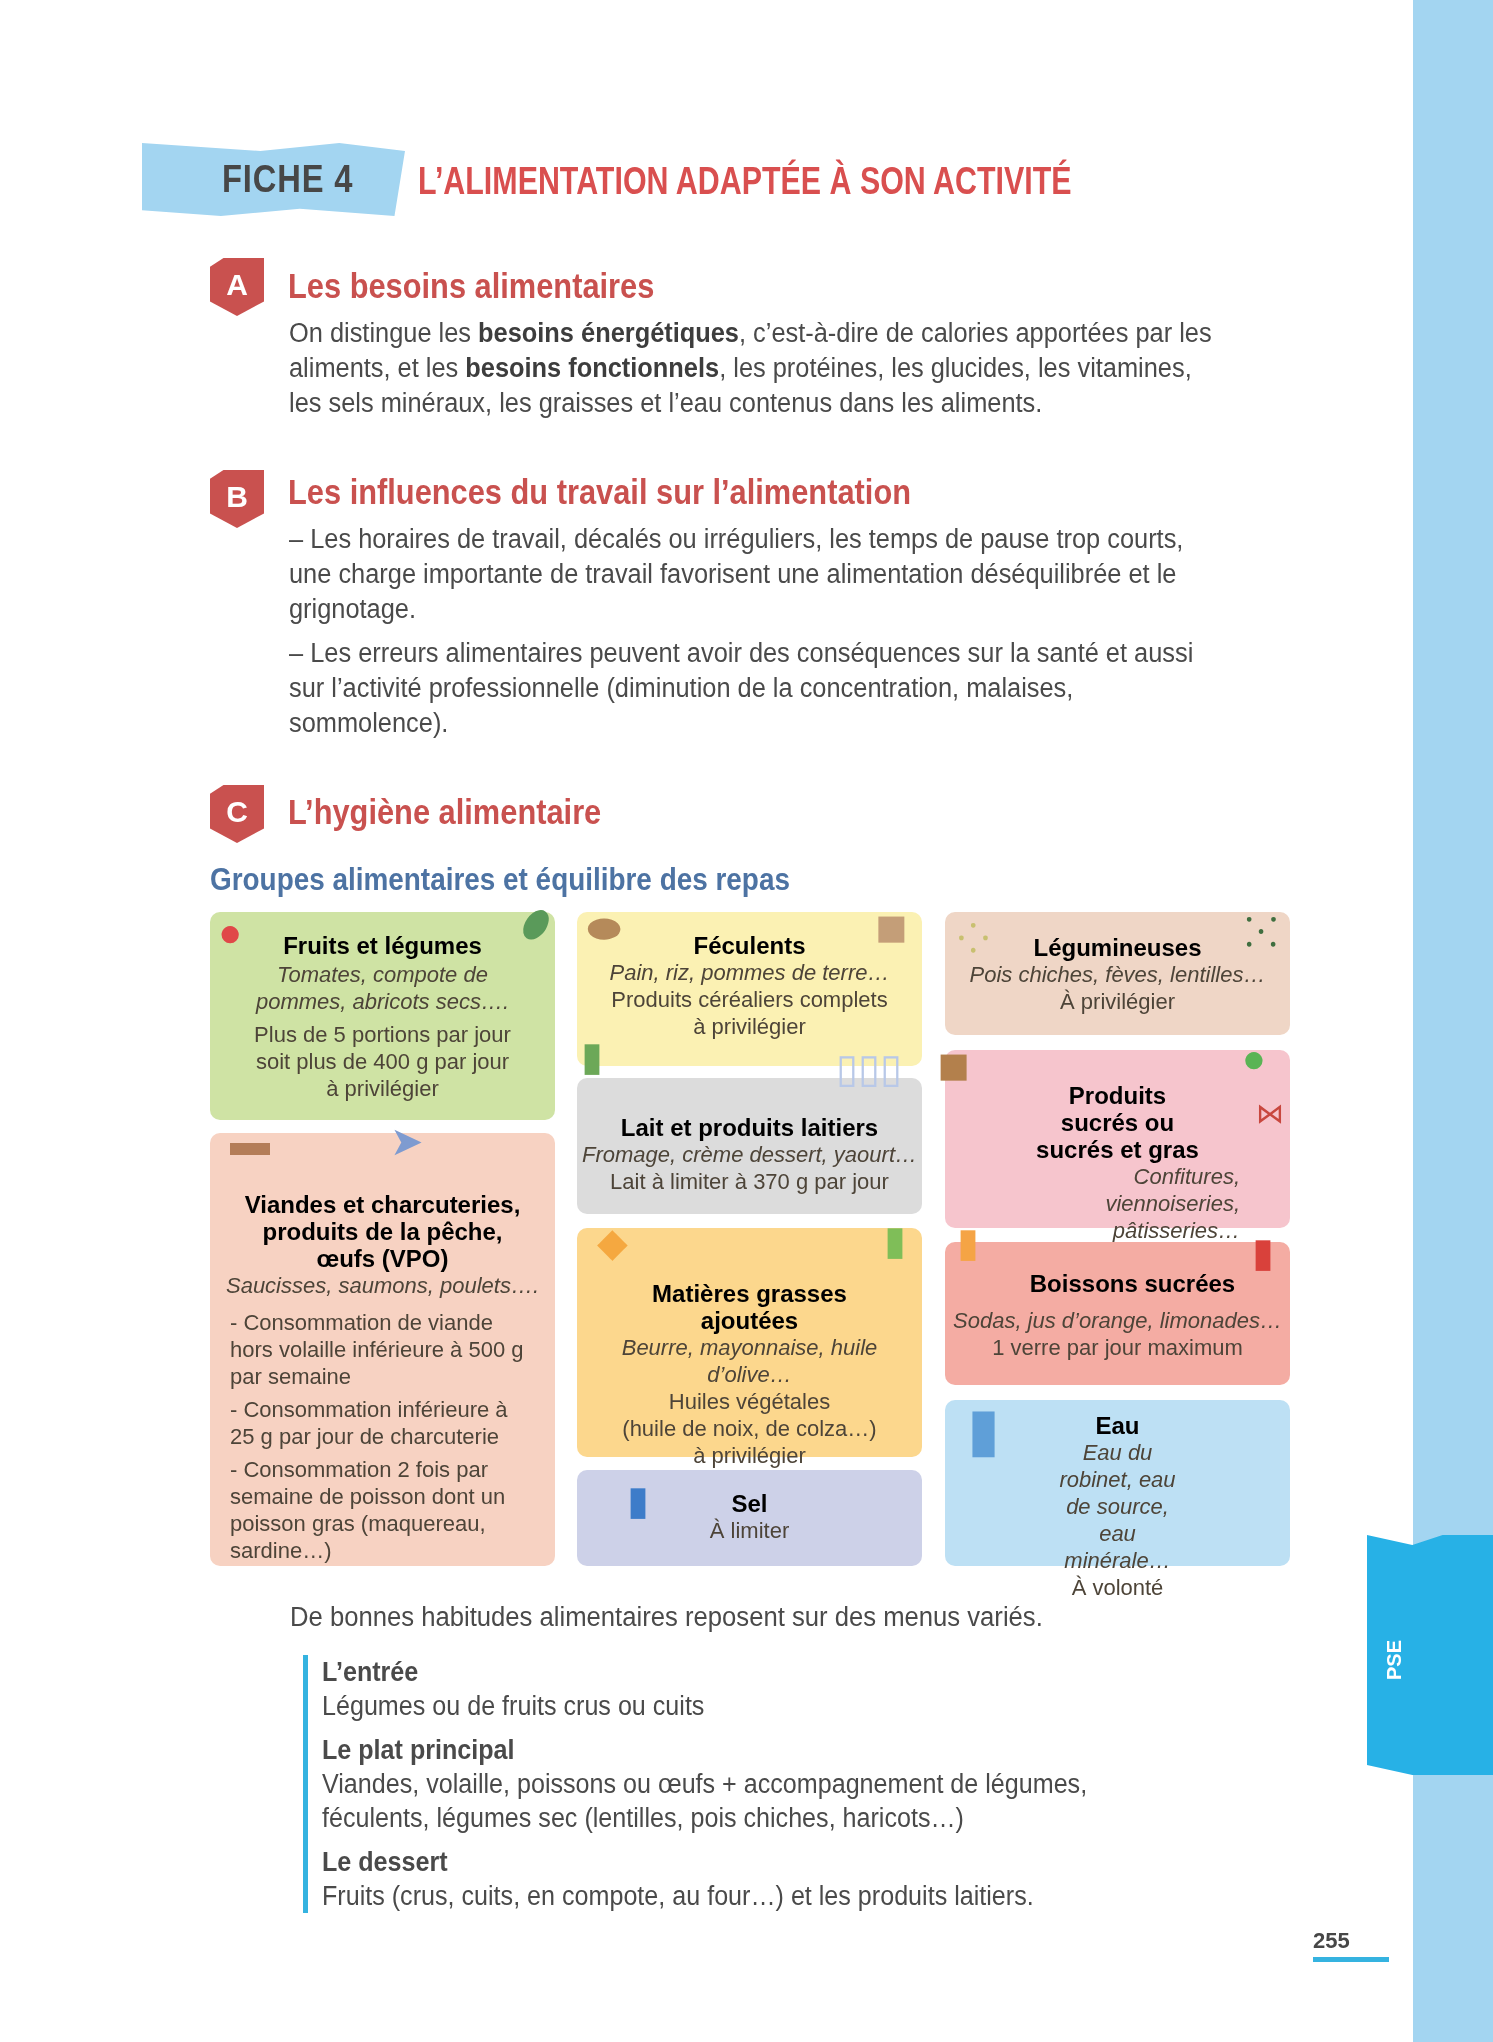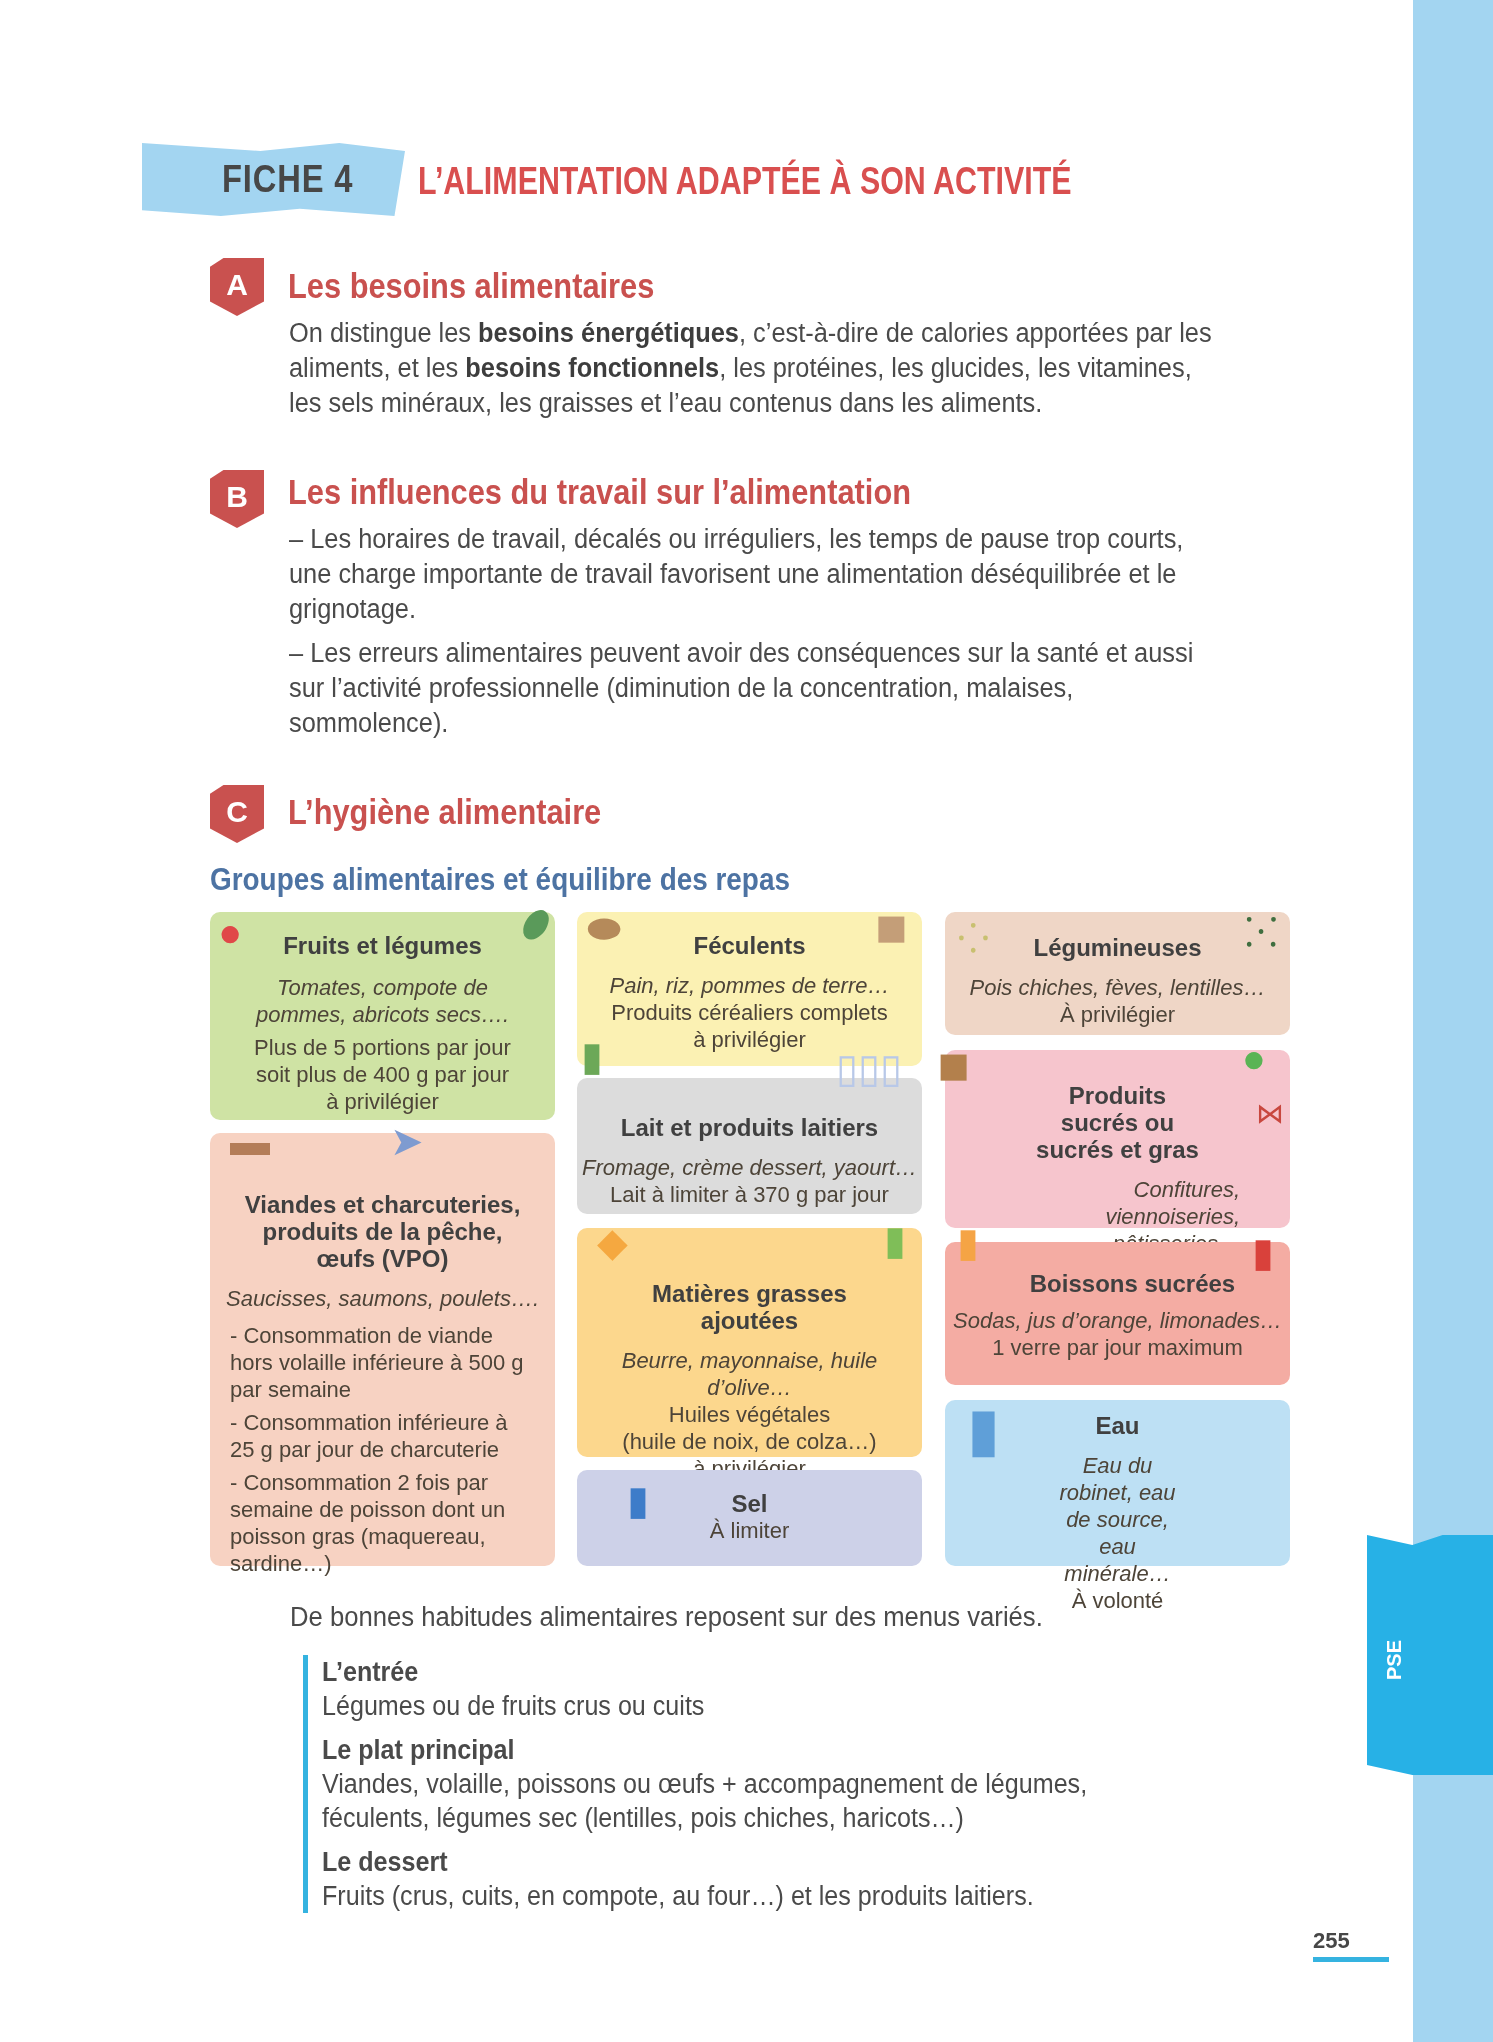--- a/index.html
+++ b/index.html
@@ -28,22 +28,22 @@
   .body-text { position: absolute; left: 289px; width: 1000px; font-family: "Liberation Sans", sans-serif;
     font-size: 27px; line-height: 35px; color: #4a4a4a; transform: scaleX(0.94); transform-origin: left; }
   .body-text b { color: #3d3d3d; }
   .body-text p + p { margin-top: 9px; }
 
   .subtitle { position: absolute; left: 210px; top: 862px; font-family: "Liberation Sans", sans-serif; font-weight: bold;
     font-size: 31px; color: #4d73a3; transform: scaleX(0.9); transform-origin: left; white-space: nowrap; }
 
   .box { position: absolute; border-radius: 10px; text-align: center; color: #4d4438;
     font-family: "Liberation Sans", sans-serif; font-size: 22px; line-height: 27px; }
-  .box .t { font-weight: bold; font-size: 24px; color: #404040; text-align: center; }
-  .box .ex { font-style: italic; margin-top: 13px; }
+  .box .t { font-weight: bold; font-size: 24px; color: #000000; text-align: center; }
+  .box .ex { font-style: italic; }
   .box .left { text-align: left; padding: 0 20px; }
   .illus { position: absolute; font-size: 40px; line-height: 1; }
 
   .lead { position: absolute; left: 290px; top: 1602px; font-family: "Liberation Sans", sans-serif; font-size: 27px; color: #4a4a4a; transform: scaleX(0.95); transform-origin:left; white-space: nowrap; }
   .menu { position: absolute; left: 303px; top: 1655px; border-left: 5px solid #35b3e0; padding-left: 14px; width: 950px; }
   .menu .mh { font-family: "Liberation Sans", sans-serif; font-weight: bold; font-size: 27px; color: #4a4a4a; line-height: 34px; transform: scaleX(0.93); transform-origin:left; }
   .menu .md { font-family: "Liberation Sans", sans-serif; font-size: 27px; color: #4a4a4a; line-height: 34px; margin-bottom: 10px; transform: scaleX(0.93); transform-origin:left; }
 
   .page-num { position: absolute; left: 1313px; top: 1928px; font-family: "Liberation Sans", sans-serif; font-weight: bold; font-size: 22px; color: #474747; }
   .page-rule { position: absolute; left: 1313px; top: 1957px; width: 76px; height: 5px; background: #35b3e0; }

